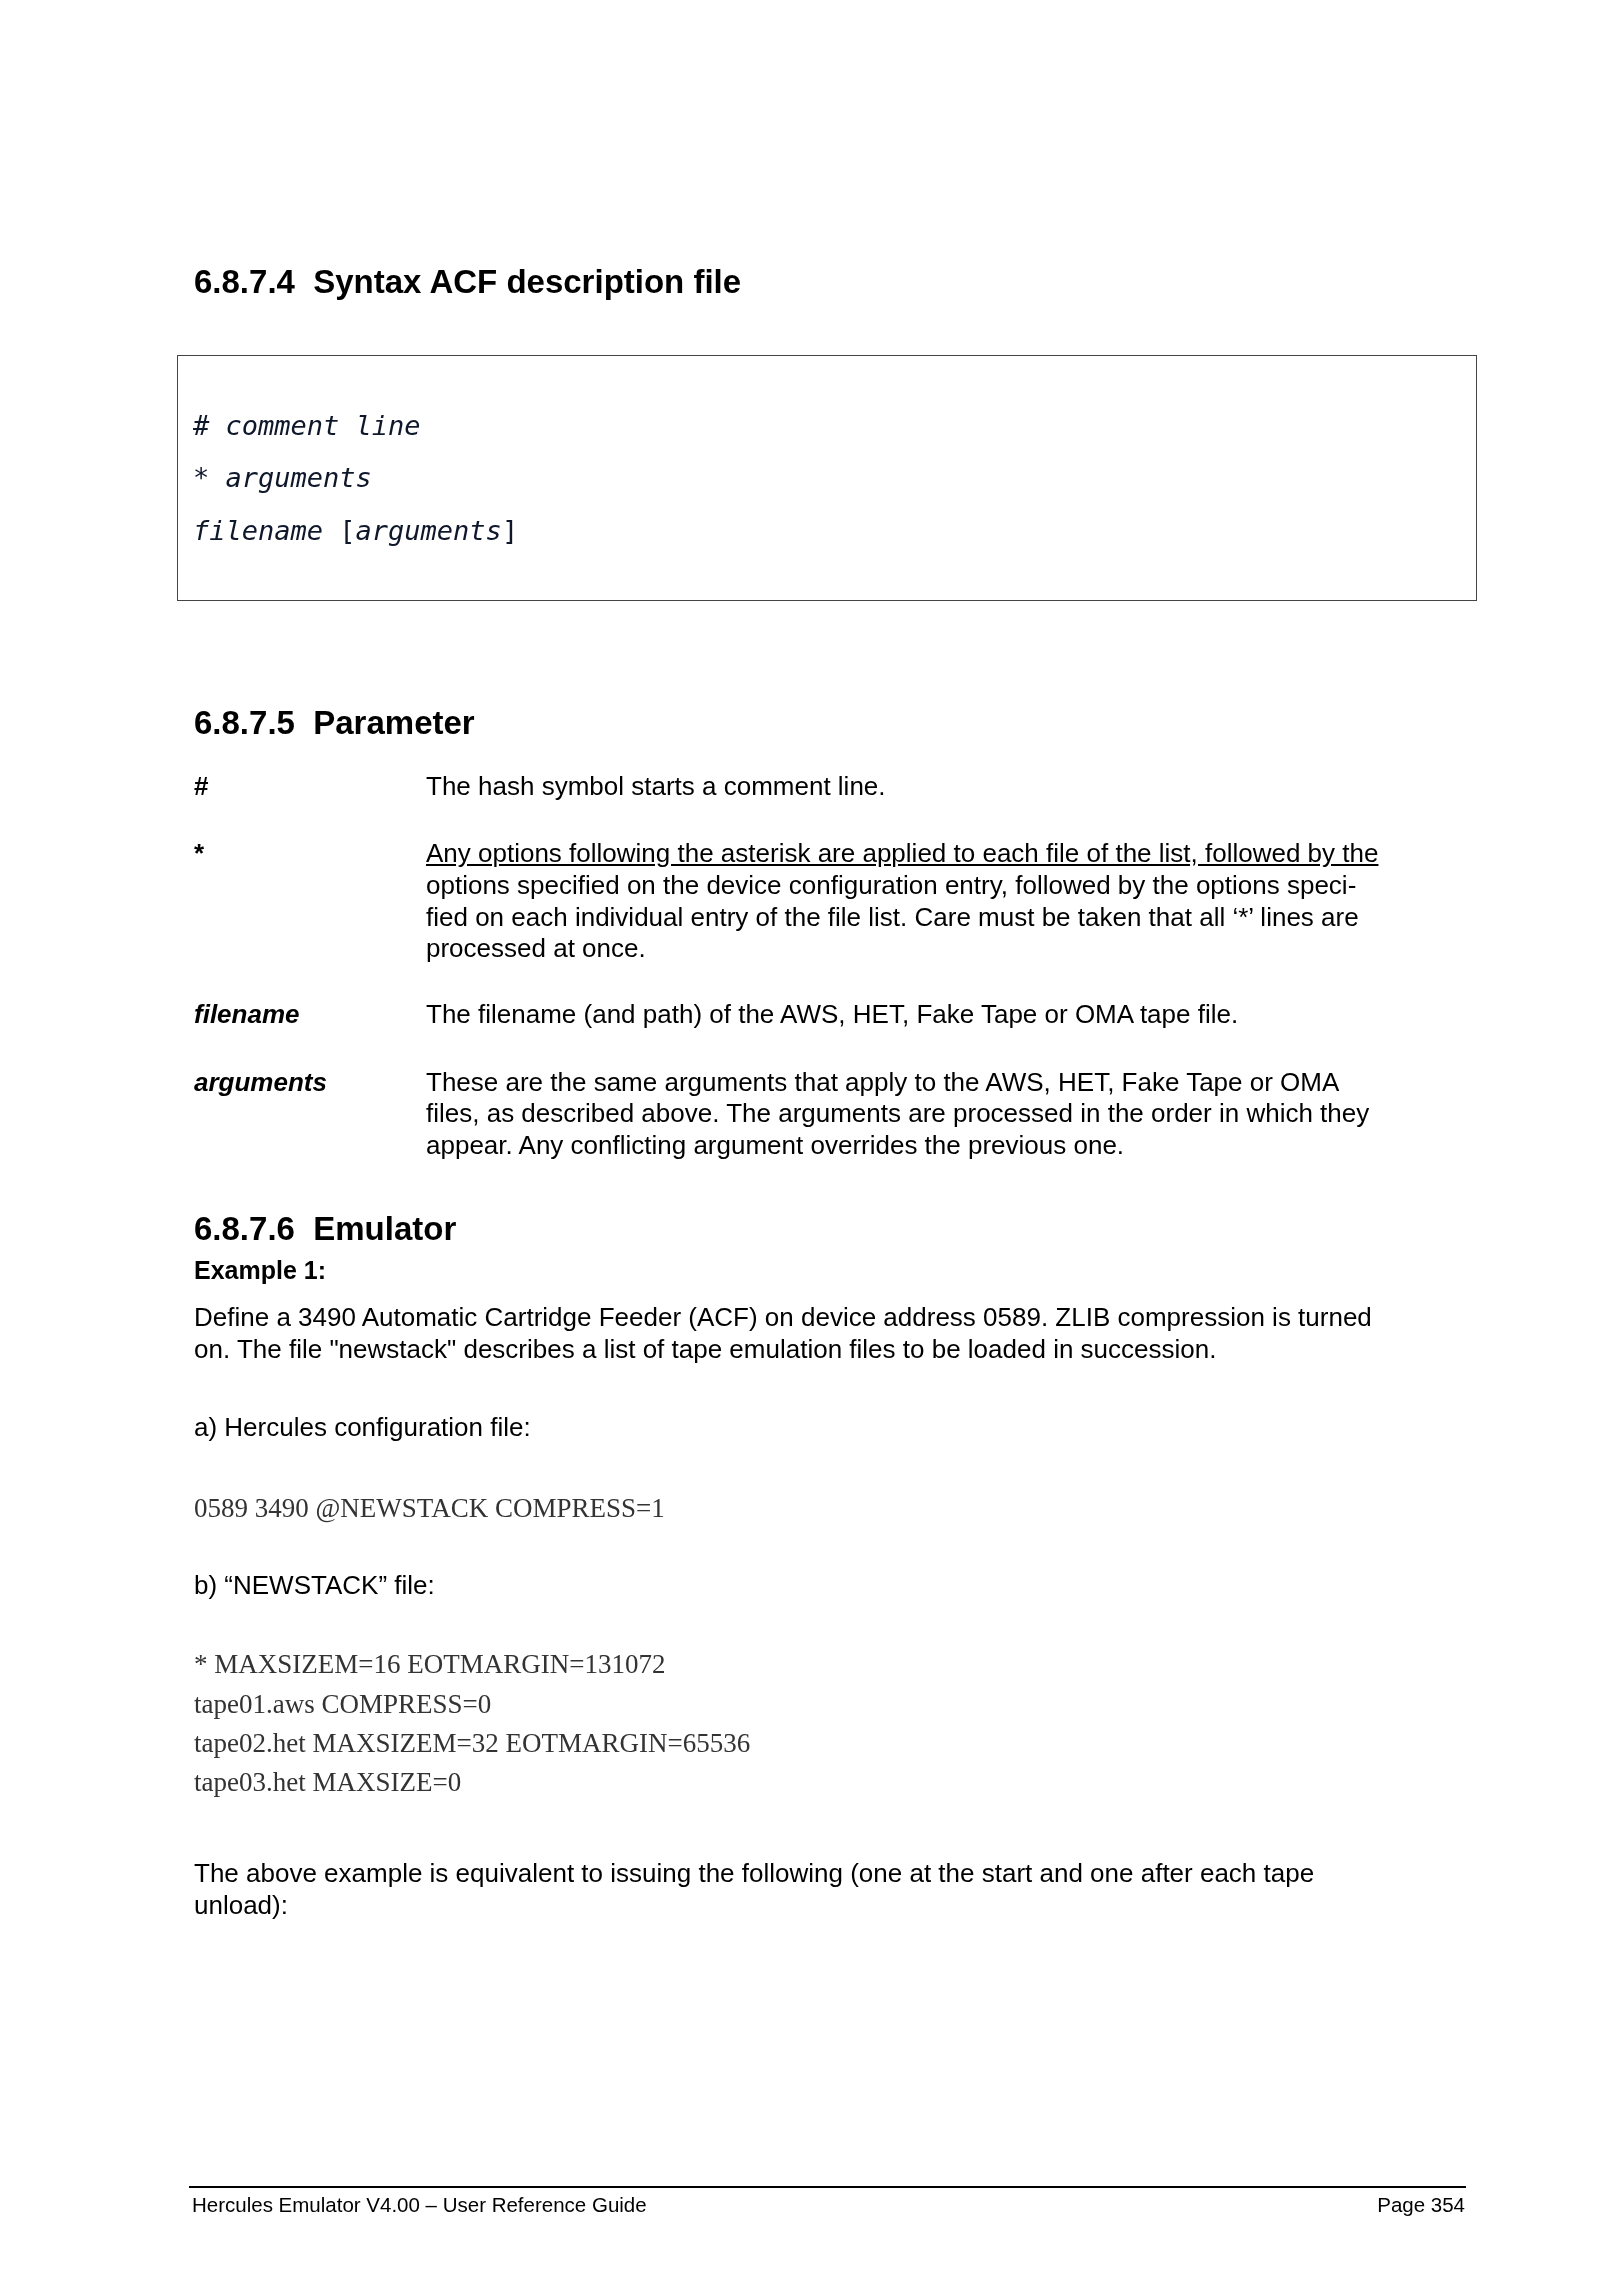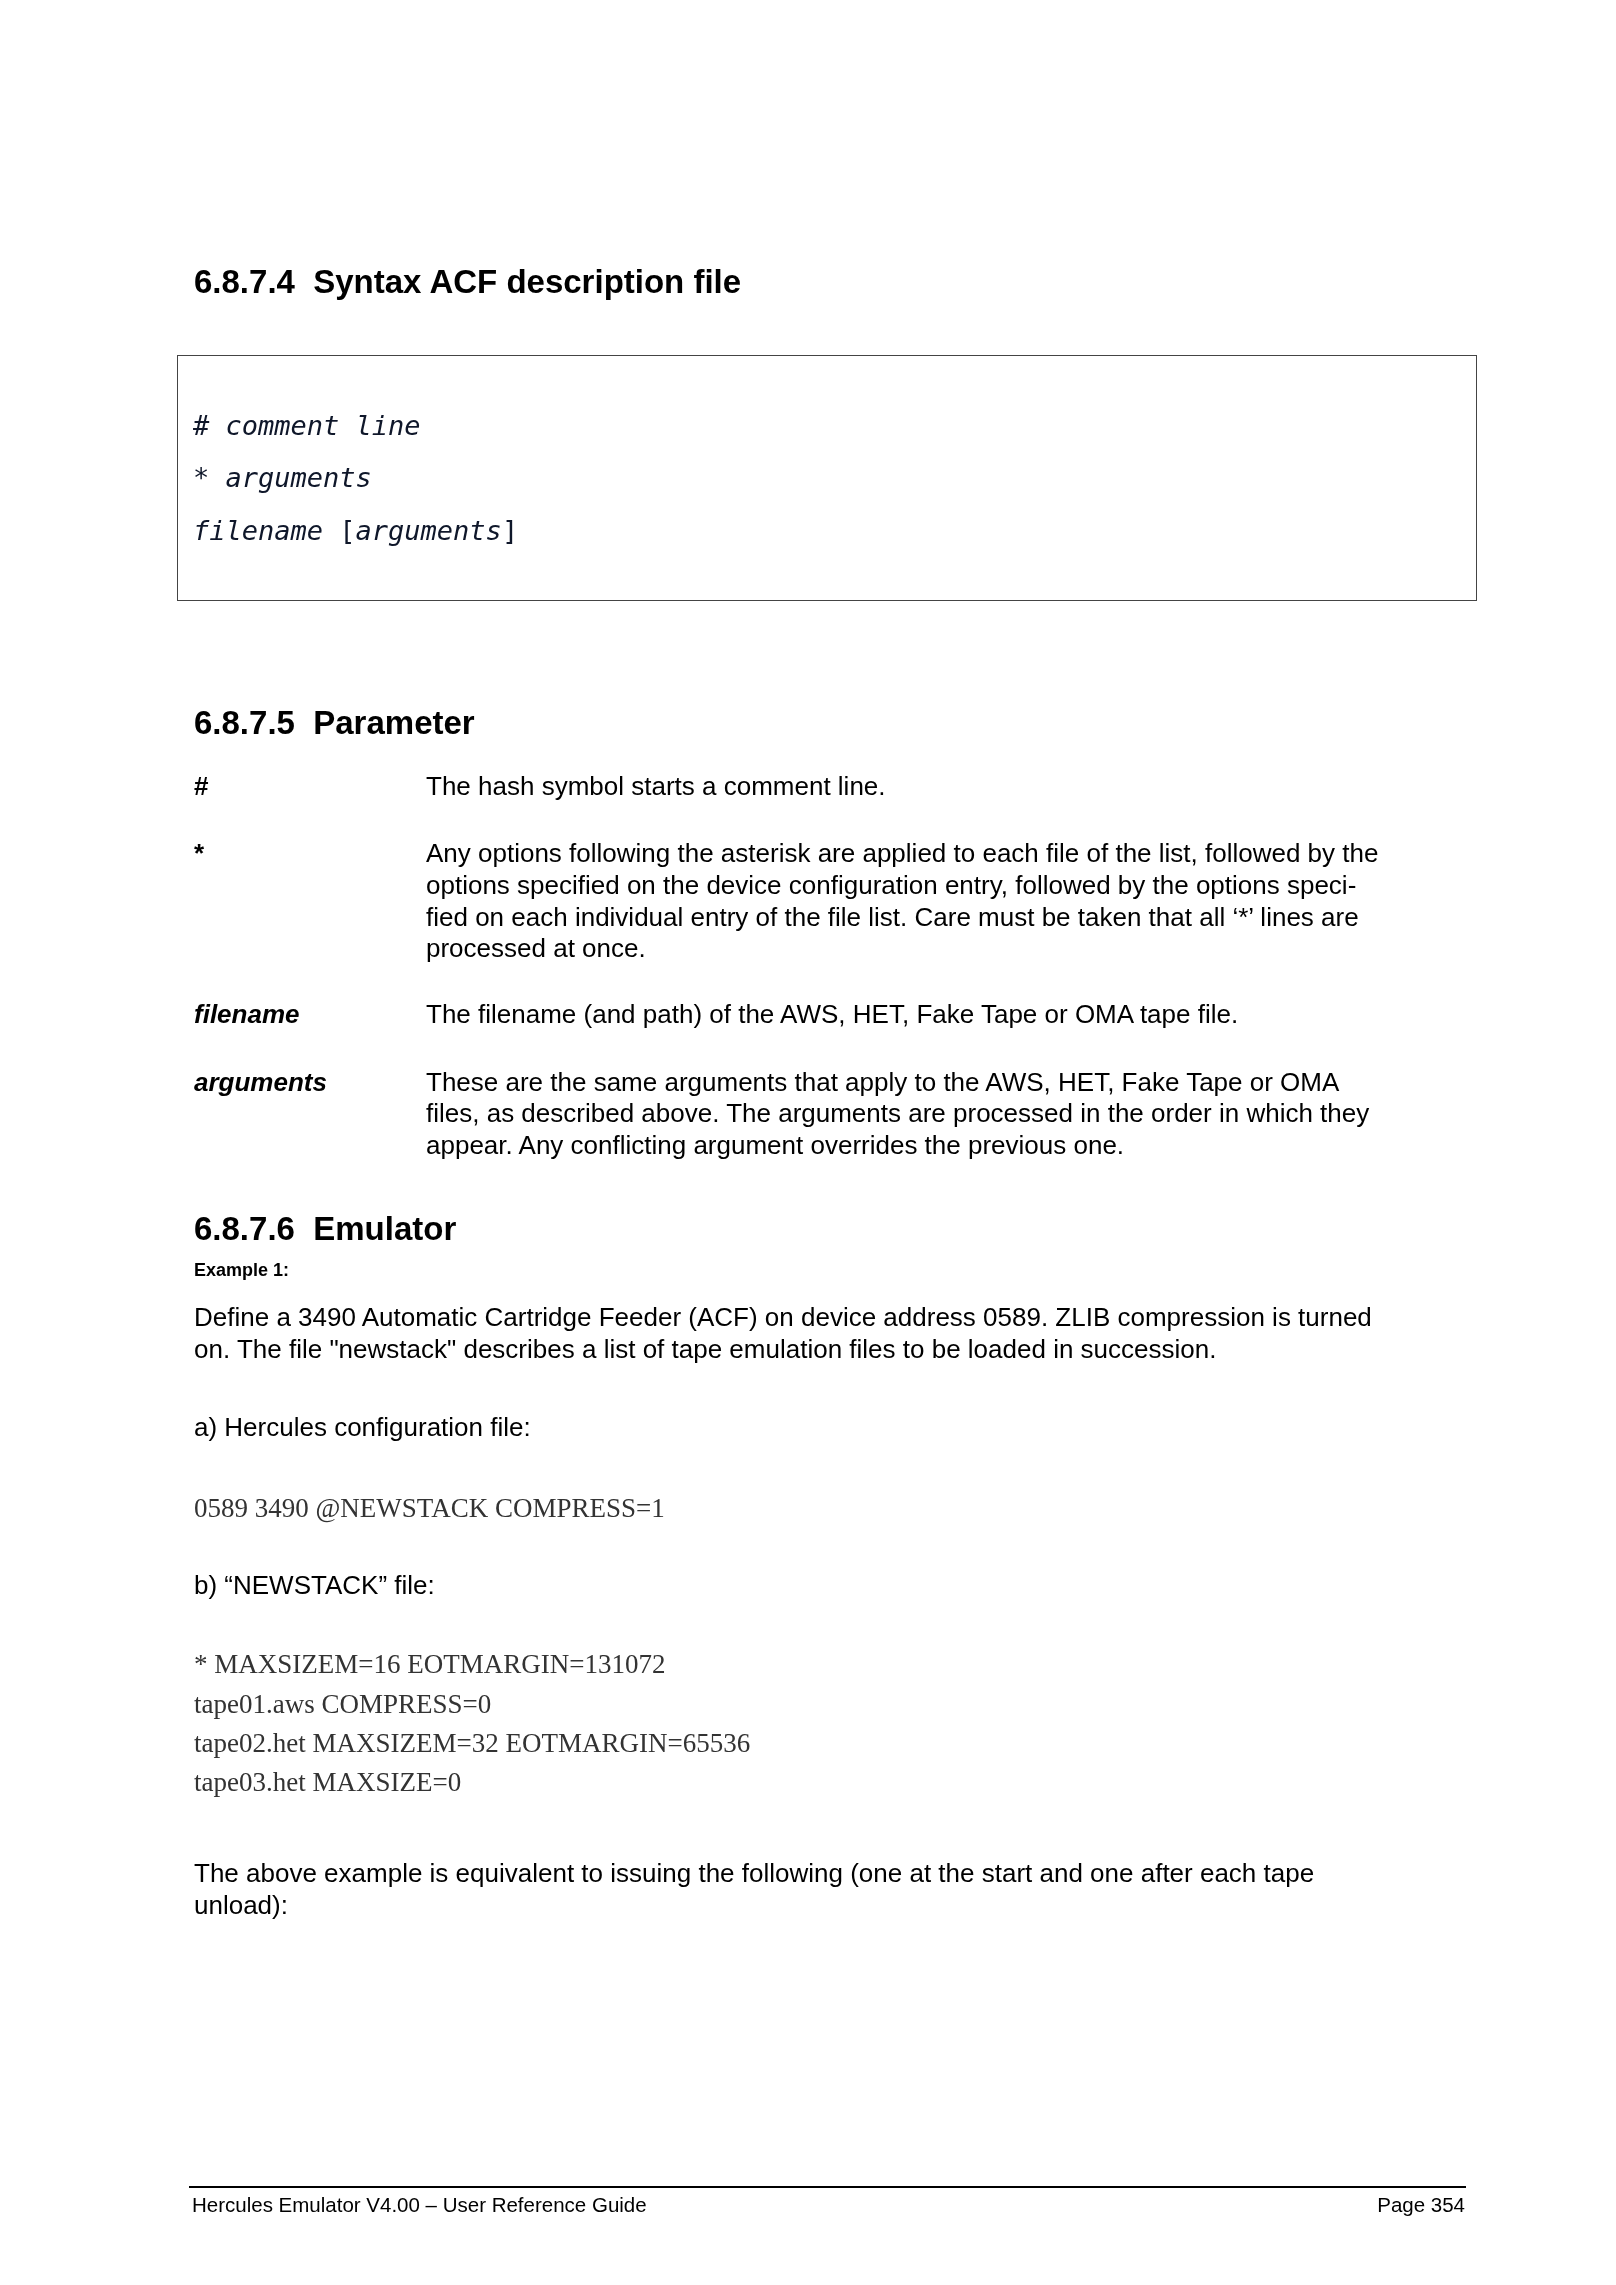--- a/index.html
+++ b/index.html
@@ -1,20 +1,20 @@
 <!DOCTYPE html>
 <html style="font-size:15px"><head>
 <meta charset="utf-8">
 <style>
   html, body { margin: 0; padding: 0; background: #ffffff; }
   body { width: 1616px; height: 2286px; position: relative; overflow: hidden;
          font-family: "Liberation Sans", sans-serif; color: #000; }
   .abs { position: absolute; white-space: pre; }
   .h3 { font-family: "Liberation Sans", sans-serif; font-weight: bold; font-size: 33px; line-height: 37px; }
-  .h4 { font-family: "Liberation Sans", sans-serif; font-weight: bold; font-size: 18px; line-height: 30px; }
+  .h4 { font-family: "Liberation Sans", sans-serif; font-weight: bold; font-size: 25px; line-height: 30px; }
   .body { font-family: "Liberation Sans", sans-serif; font-size: 26px; line-height: 32px; }
   .syntax-box { position: absolute; left: 177px; top: 355px; width: 1300px; height: 246px;
                 border: 1.9px solid #444; box-sizing: border-box; }
   .syn { font-family: "DejaVu Sans Mono", monospace; font-style: italic; font-size: 27px; line-height: 32px; color: #0f172a; }
   .syn .up { font-style: normal; }
   .term { font-family: "Liberation Sans", sans-serif; font-weight: bold; font-size: 26px; line-height: 32px; }
   .term.it { font-style: italic; }
   .code { font-family: Liberation Serif, serif; font-size: 27px; line-height: 39px; color: #333; }
   .footer-rule { position: absolute; left: 189px; top: 2186px; width: 1277px; height: 1.9px; background: #000; }
   .footer { font-family: "Liberation Sans", sans-serif; font-size: 20.5px; line-height: 24px; }
@@ -28,21 +28,21 @@
 <div class="abs syn" style="left:193px; top:410px;"><span class="up"># </span><span>comment line</span></div>
 <div class="abs syn" style="left:193px; top:462px;"><span class="up">* </span><span>arguments</span></div>
 <div class="abs syn" style="left:193px; top:515px;"><span>filename </span><span class="up">[</span><span>arguments</span><span class="up">]</span></div>
 
 <div class="abs h3" style="left:194px; top:704px;">6.8.7.5  Parameter</div>
 
 <div class="abs term" style="left:194px; top:770px;">#</div>
 <div class="abs body" style="left:426px; top:770px;">The hash symbol starts a comment line.</div>
 
 <div class="abs term" style="left:194px; top:837px;">*</div>
-<div class="abs body" style="left:426px; top:837px;">Any options following the asterisk are applied to each file of the list, followed by the</div>
+<div class="abs body" style="left:426px; top:837px;text-decoration:underline;">Any options following the asterisk are applied to each file of the list, followed by the</div>
 <div class="abs body" style="left:426px; top:869px;">options specified on the device configuration entry, followed by the options speci-</div>
 <div class="abs body" style="left:426px; top:901px;">fied on each individual entry of the file list. Care must be taken that all ‘*’ lines are</div>
 <div class="abs body" style="left:426px; top:932px;">processed at once.</div>
 
 <div class="abs term it" style="left:194px; top:998px;">filename</div>
 <div class="abs body" style="left:426px; top:998px;">The filename (and path) of the AWS, HET, Fake Tape or OMA tape file.</div>
 
 <div class="abs term it" style="left:194px; top:1066px;">arguments</div>
 <div class="abs body" style="left:426px; top:1066px;">These are the same arguments that apply to the AWS, HET, Fake Tape or OMA</div>
 <div class="abs body" style="left:426px; top:1097px;">files, as described above. The arguments are processed in the order in which they</div>

